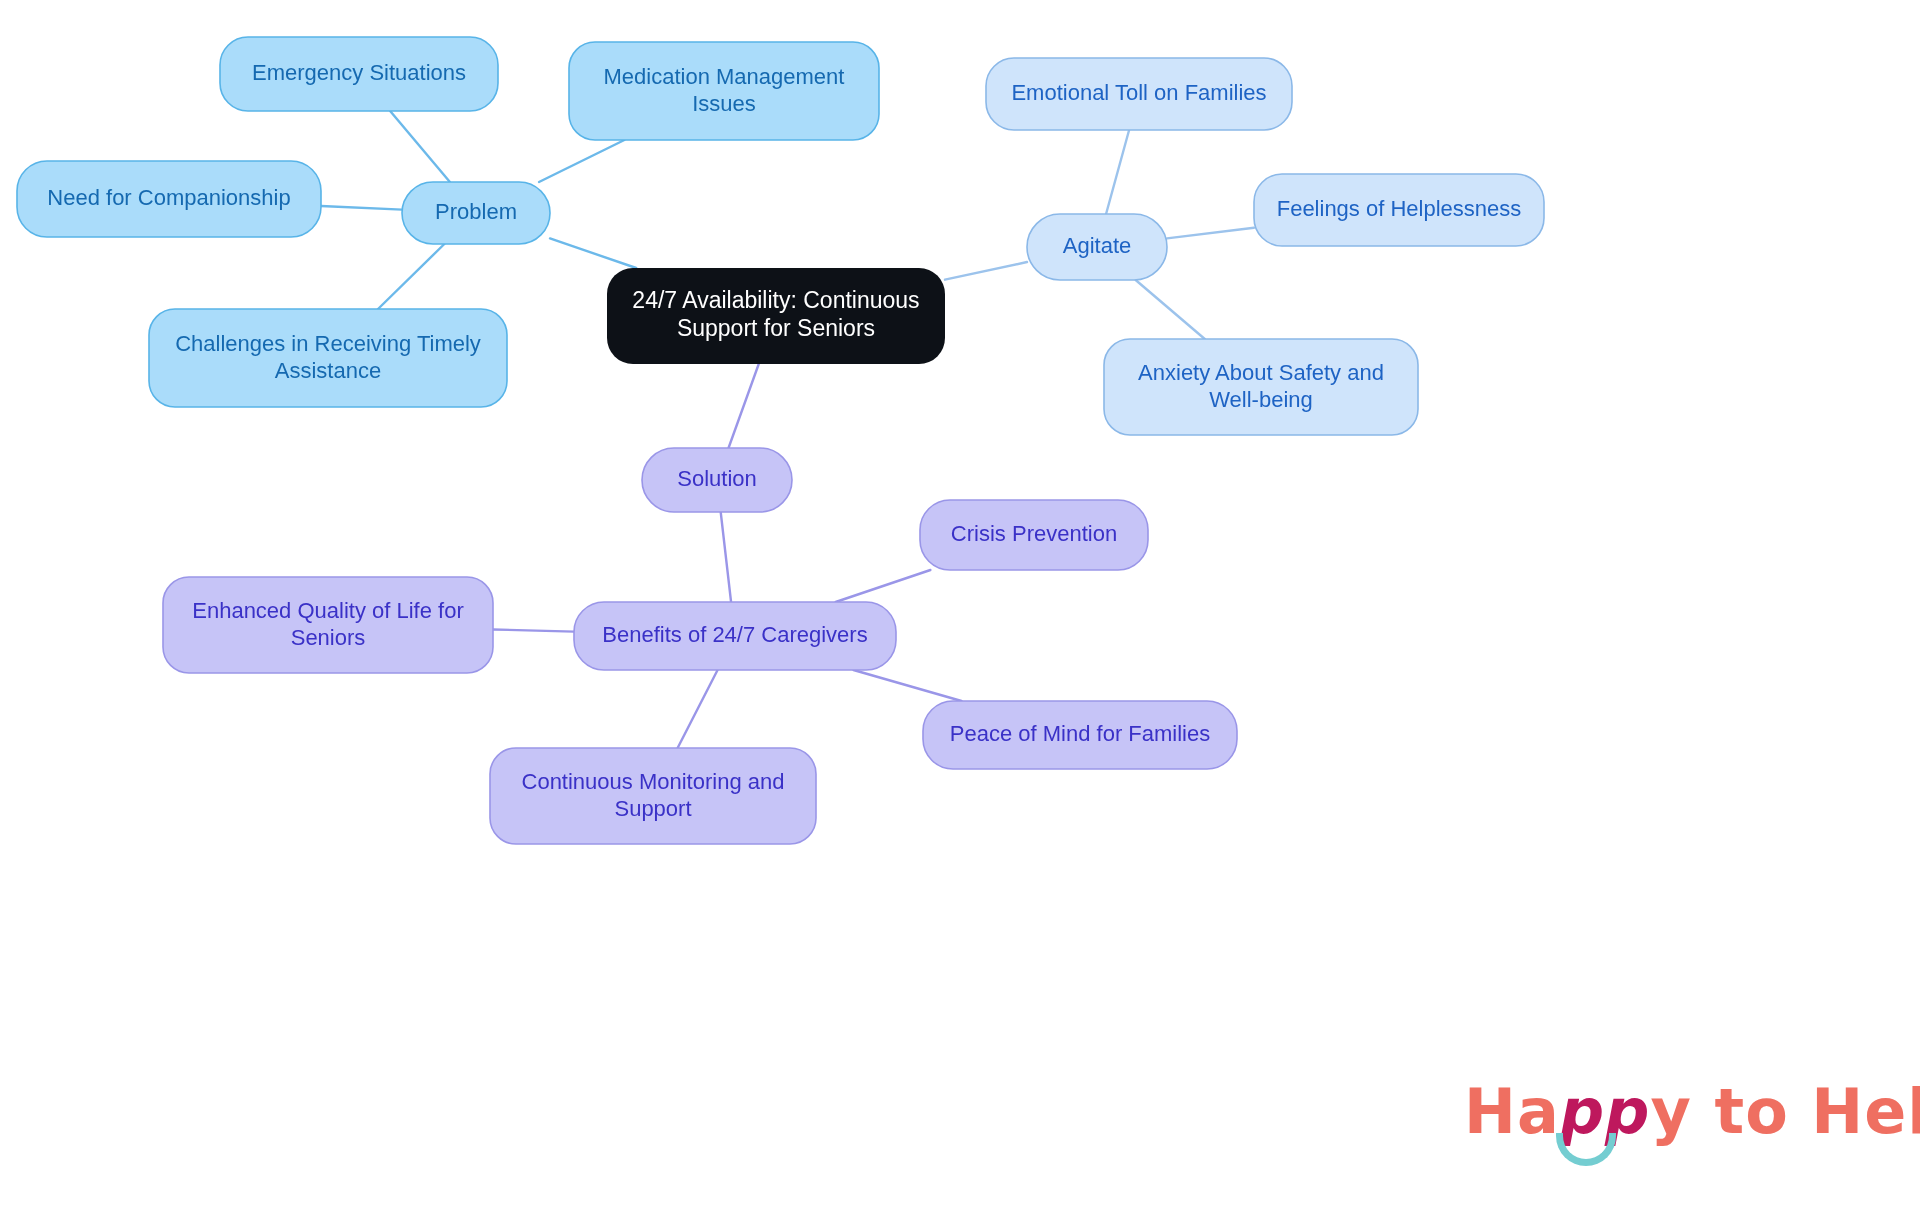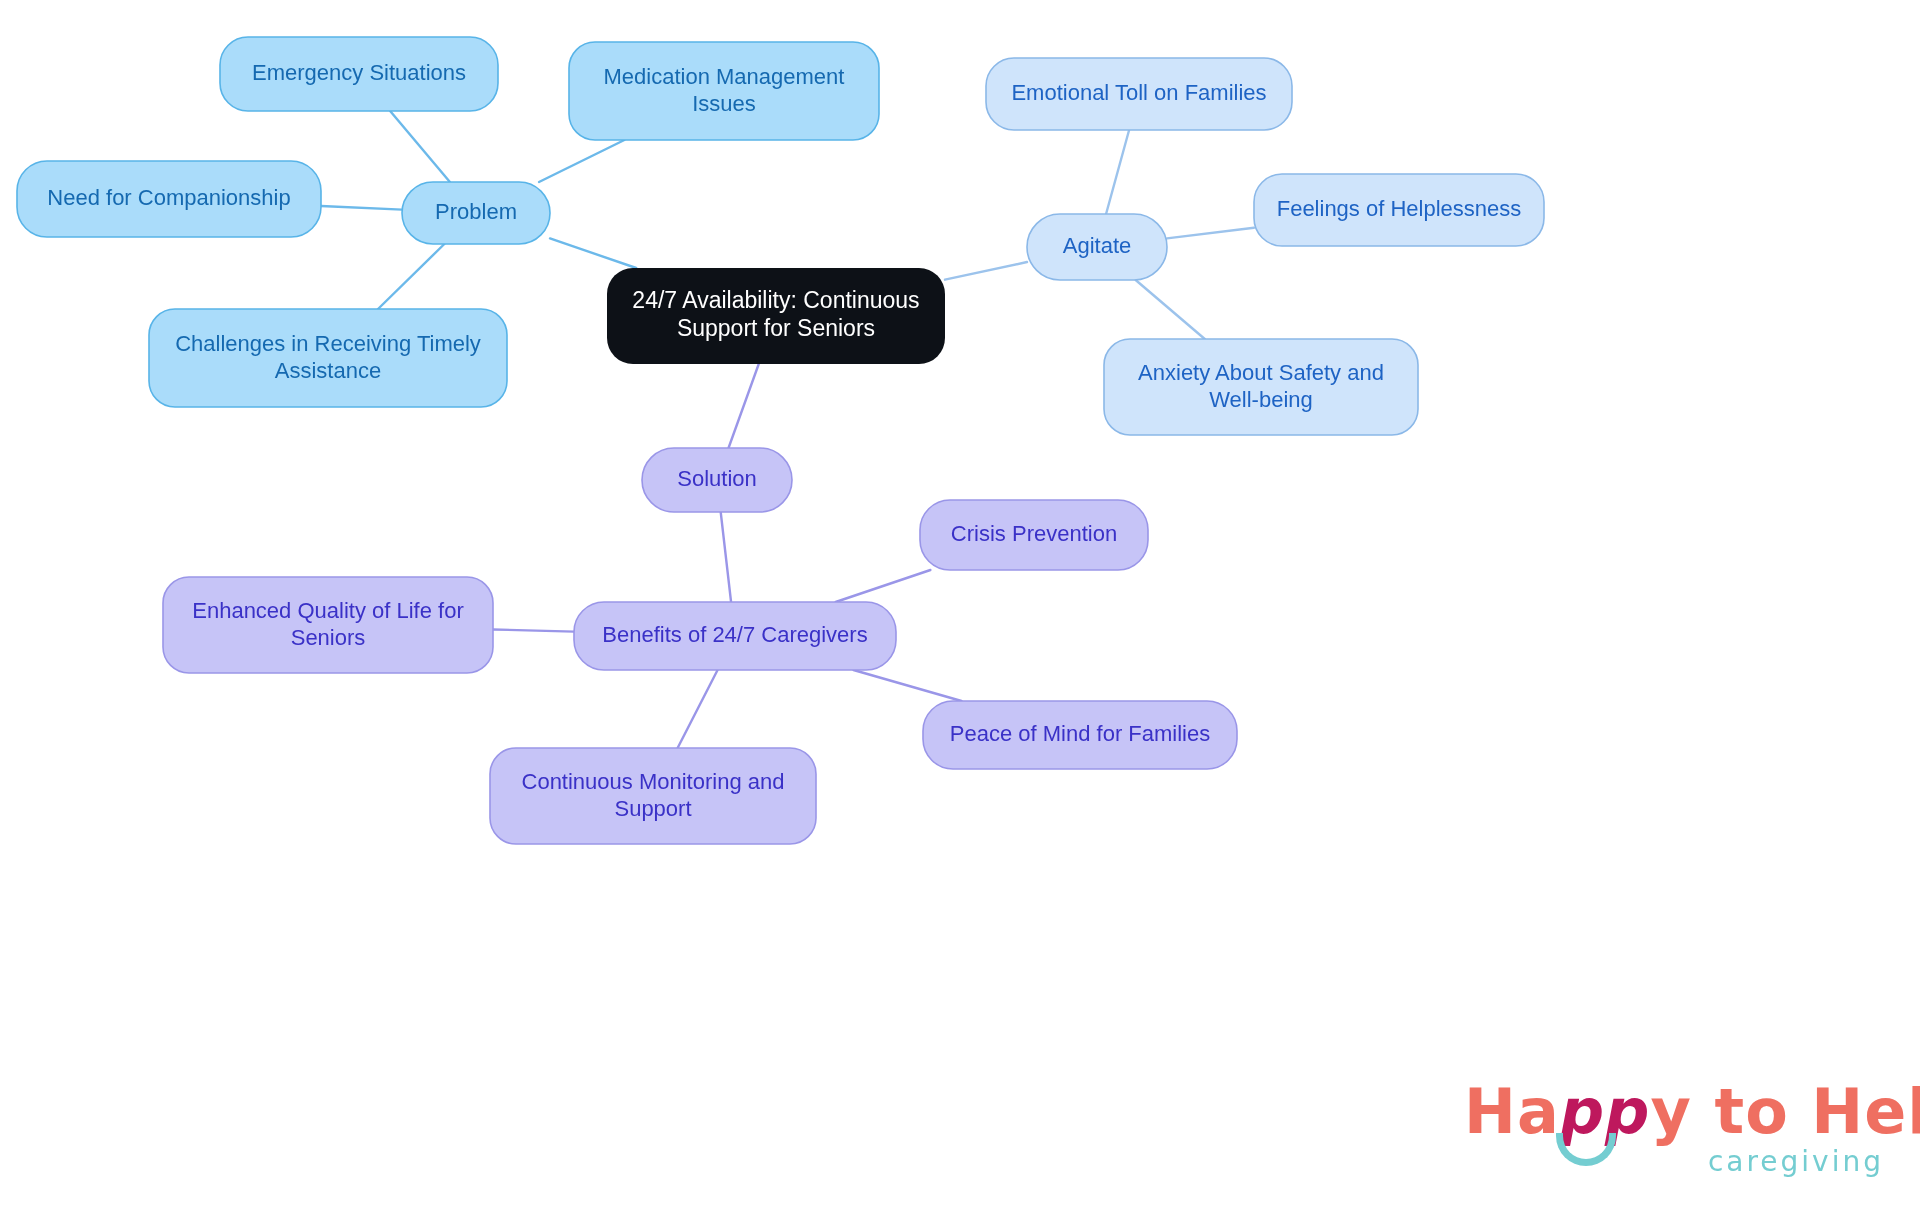--- a/index.html
+++ b/index.html
@@ -184,15 +184,14 @@
           <text class="node-label leaf" x="328" fill="#3a31c7"><tspan x="328" y="611.5">Enhanced Quality of Life for</tspan><tspan x="328" y="638.5">Seniors</tspan></text>
         </g>
       </g>
   </svg>
 
   <div id="brand-logo">
     <div class="logo-wordmark">
       <span>Ha</span><span class="logo-pp">pp</span><span>y to Help</span>
       <span class="logo-smile"></span>
     </div>
-    <div class="logo-sub">caregiving</div>
   </div>
 </div>
 
 </body></html>

